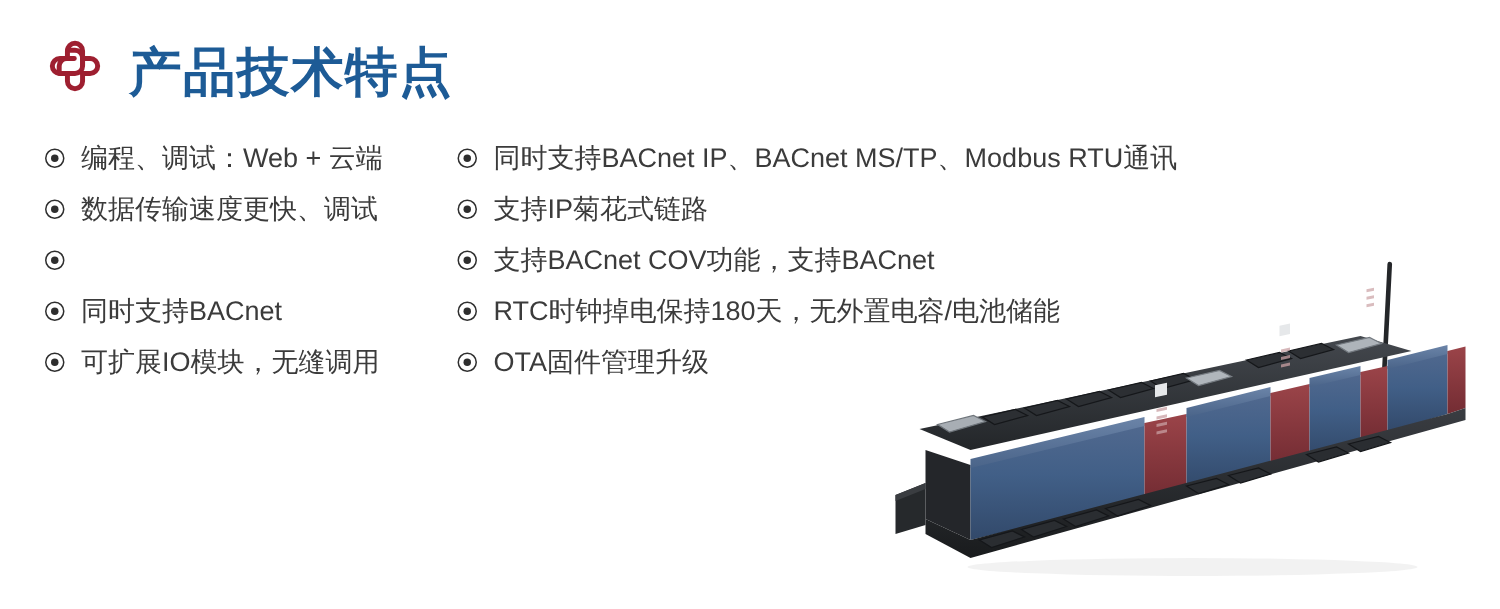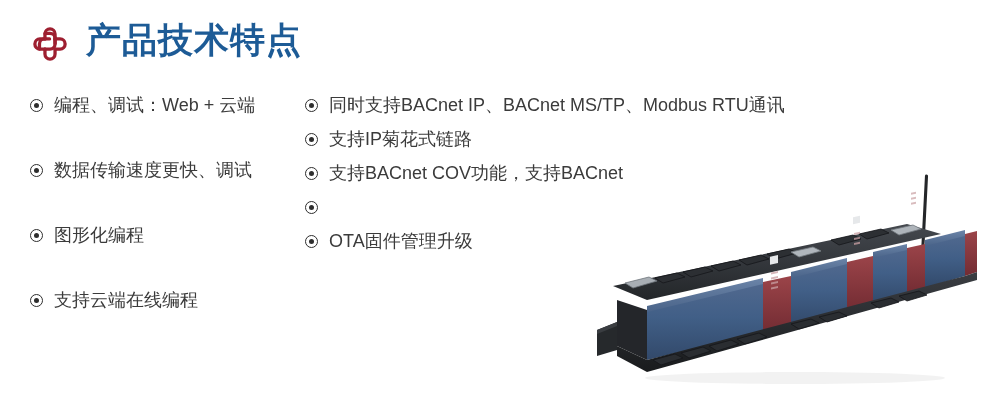--- a/index.html
+++ b/index.html
@@ -15,21 +15,21 @@
     overflow: hidden;
     font-family: "Liberation Sans", "DejaVu Sans", sans-serif;
   }
 
   
   .header {
     position: absolute;
     left: 28px;
     top: 22px;
     display: flex;
-    align-items: flex-start;
+    align-items: flex-end;
     gap: 14px;
   }
   .brand-mark {
     width: 44px;
     height: 44px;
     flex: 0 0 44px;
     display: block;
   }
   .page-title {
     font-size: 35px;
@@ -45,21 +45,21 @@
     position: absolute;
     left: 30px;
     top: 88px;
     display: flex;
     align-items: flex-start;
   }
   .feature-col {
     display: flex;
     flex-direction: column;
   }
-  .col-left  { width: 275px; gap: 31px; }
+  .col-left  { width: 275px; }
   .col-right { width: 640px; }
 
   .feature-item {
     display: flex;
     align-items: center;
     height: 34px;
     white-space: nowrap;
   }
   .bullet {
     width: 13px;
@@ -132,28 +132,31 @@
         <span class="feature-text">编程、调试：Web + 云端</span>
       </div>
 
       <div class="feature-item">
         <span class="bullet"></span>
         <span class="feature-text">数据传输速度更快、调试</span>
       </div>
 
       <div class="feature-item">
         <span class="bullet"></span>
-        <span class="feature-text">图形化编程</span>
-      </div>
-
-      <div class="feature-item">
-        <span class="bullet"></span>
-        <span class="feature-text">支持云端在线编程</span>
-      </div>
-
+      </div>
+
+      <div class="feature-item">
+        <span class="bullet"></span>
+        <span class="feature-text">同时支持BACnet</span>
+      </div>
+
+      <div class="feature-item">
+        <span class="bullet"></span>
+        <span class="feature-text">可扩展IO模块，无缝调用</span>
+      </div>
 
     </div>
 
     <div class="feature-col col-right">
 
       <div class="feature-item">
         <span class="bullet"></span>
         <span class="feature-text">同时支持BACnet IP、BACnet MS/TP、Modbus RTU通讯</span>
       </div>
 
@@ -162,20 +165,21 @@
         <span class="feature-text">支持IP菊花式链路</span>
       </div>
 
       <div class="feature-item">
         <span class="bullet"></span>
         <span class="feature-text">支持BACnet COV功能，支持BACnet</span>
       </div>
 
       <div class="feature-item">
         <span class="bullet"></span>
+        <span class="feature-text">RTC时钟掉电保持180天，无外置电容/电池储能</span>
       </div>
 
       <div class="feature-item">
         <span class="bullet"></span>
         <span class="feature-text">OTA固件管理升级</span>
       </div>
 
     </div>
   </div>
 

